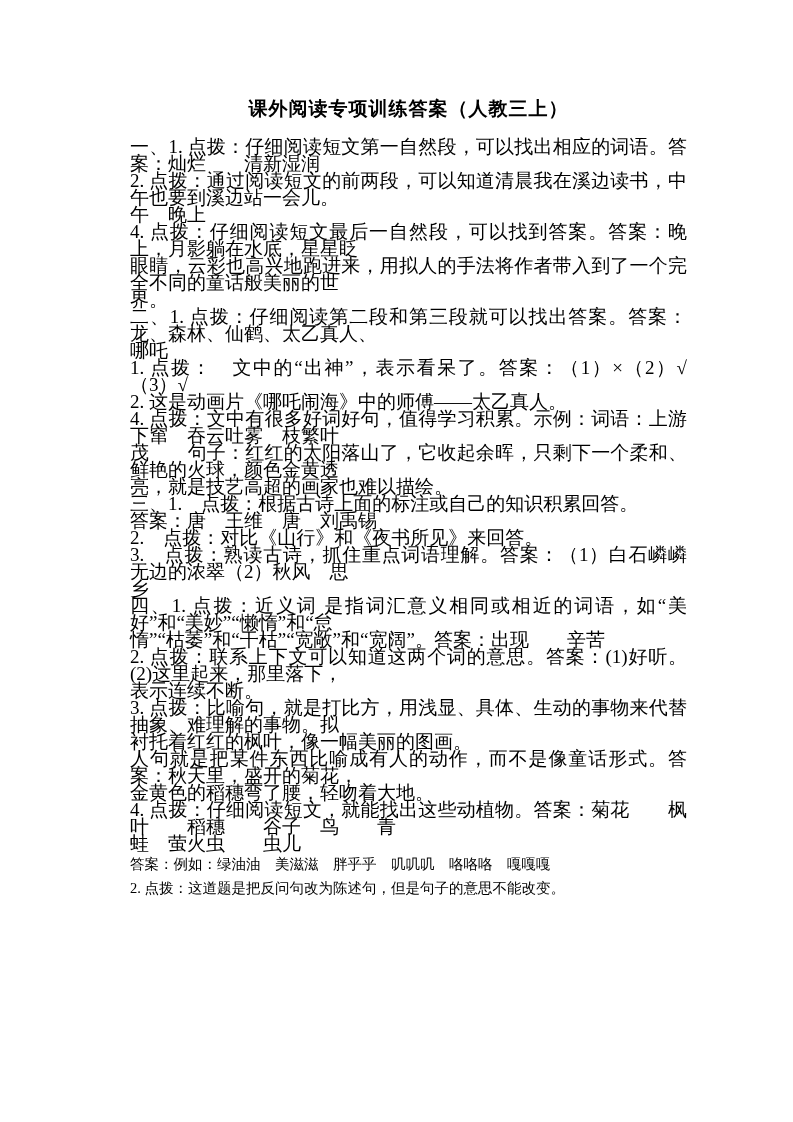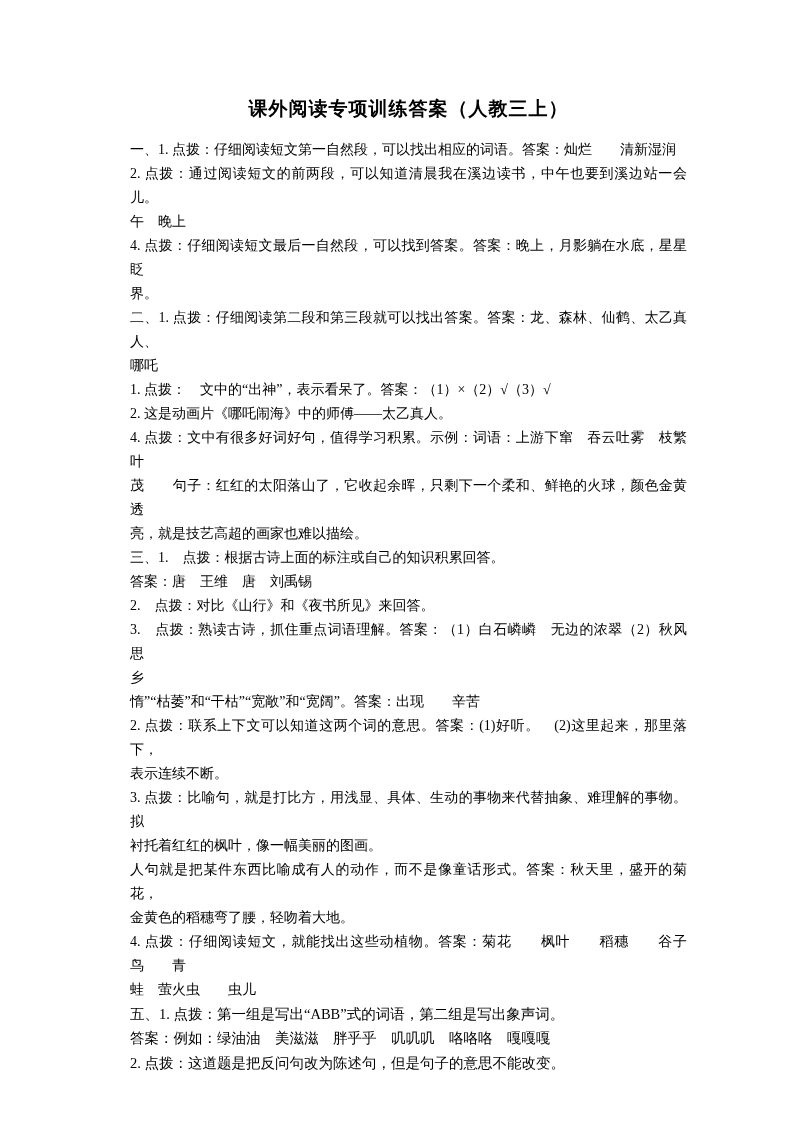--- a/index.html
+++ b/index.html
@@ -19,22 +19,22 @@
     margin-left: 12px;
   }
   .doc-title {
     text-align: center;
     font-size: 19px;
     font-weight: bold;
     margin: 0 0 16px 0;
     letter-spacing: 1px;
   }
   .block-a .line {
-    font-size: 14px;
-    line-height: 24px;
+    font-size: 19px;
+    line-height: 17px;
     white-space: pre-wrap;
     text-align: justify;
   }
   .block-b .line {
     font-size: 14.5px;
     line-height: 24.4px;
     white-space: pre-wrap;
     text-align: justify;
   }
 </style>
@@ -42,43 +42,44 @@
 <body>
 
 <div class="page">
   <h1 class="doc-title">课外阅读专项训练答案（人教三上）</h1>
 
   <div class="block-a">
     <div class="line">一、1. 点拨：仔细阅读短文第一自然段，可以找出相应的词语。答案：灿烂　　清新湿润</div>
     <div class="line">2. 点拨：通过阅读短文的前两段，可以知道清晨我在溪边读书，中午也要到溪边站一会儿。</div>
     <div class="line">午　晚上</div>
     <div class="line">4. 点拨：仔细阅读短文最后一自然段，可以找到答案。答案：晚上，月影躺在水底，星星眨</div>
+    <div class="line">眼睛，云彩也高兴地跑进来，用拟人的手法将作者带入到了一个完全不同的童话般美丽的世</div>
     <div class="line">界。</div>
     <div class="line">二、1. 点拨：仔细阅读第二段和第三段就可以找出答案。答案：龙、森林、仙鹤、太乙真人、</div>
     <div class="line">哪吒</div>
     <div class="line">1. 点拨：　文中的“出神”，表示看呆了。答案：（1）×（2）√（3）√</div>
     <div class="line">2. 这是动画片《哪吒闹海》中的师傅——太乙真人。</div>
     <div class="line">4. 点拨：文中有很多好词好句，值得学习积累。示例：词语：上游下窜　吞云吐雾　枝繁叶</div>
     <div class="line">茂　　句子：红红的太阳落山了，它收起余晖，只剩下一个柔和、鲜艳的火球，颜色金黄透</div>
     <div class="line">亮，就是技艺高超的画家也难以描绘。</div>
     <div class="line">三、1.　点拨：根据古诗上面的标注或自己的知识积累回答。</div>
     <div class="line">答案：唐　王维　唐　刘禹锡</div>
     <div class="line">2.　点拨：对比《山行》和《夜书所见》来回答。</div>
     <div class="line">3.　点拨：熟读古诗，抓住重点词语理解。答案：（1）白石嶙嶙　无边的浓翠（2）秋风　思</div>
     <div class="line">乡</div>
+    <div class="line">四、1. 点拨：近义词 是指词汇意义相同或相近的词语，如“美好”和“美妙”“懒惰”和“怠</div>
     <div class="line">惰”“枯萎”和“干枯”“宽敞”和“宽阔”。答案：出现　　辛苦</div>
     <div class="line">2. 点拨：联系上下文可以知道这两个词的意思。答案：(1)好听。　(2)这里起来，那里落下，</div>
     <div class="line">表示连续不断。</div>
     <div class="line">3. 点拨：比喻句，就是打比方，用浅显、具体、生动的事物来代替抽象、难理解的事物。拟</div>
     <div class="line">衬托着红红的枫叶，像一幅美丽的图画。</div>
     <div class="line">人句就是把某件东西比喻成有人的动作，而不是像童话形式。答案：秋天里，盛开的菊花，</div>
     <div class="line">金黄色的稻穗弯了腰，轻吻着大地。</div>
     <div class="line">4. 点拨：仔细阅读短文，就能找出这些动植物。答案：菊花　　枫叶　　稻穗　　谷子　鸟　　青</div>
     <div class="line">蛙　萤火虫　　虫儿</div>
   </div>
 
   <div class="block-b">
-    <div class="line">五、1. 点拨：第一组是写出“ABB”式的词语，第二组是写出象声词。</div>
     <div class="line">答案：例如：绿油油　美滋滋　胖乎乎　叽叽叽　咯咯咯　嘎嘎嘎</div>
     <div class="line">2. 点拨：这道题是把反问句改为陈述句，但是句子的意思不能改变。</div>
 
   </div>
 </div>
 
 </body></html>

